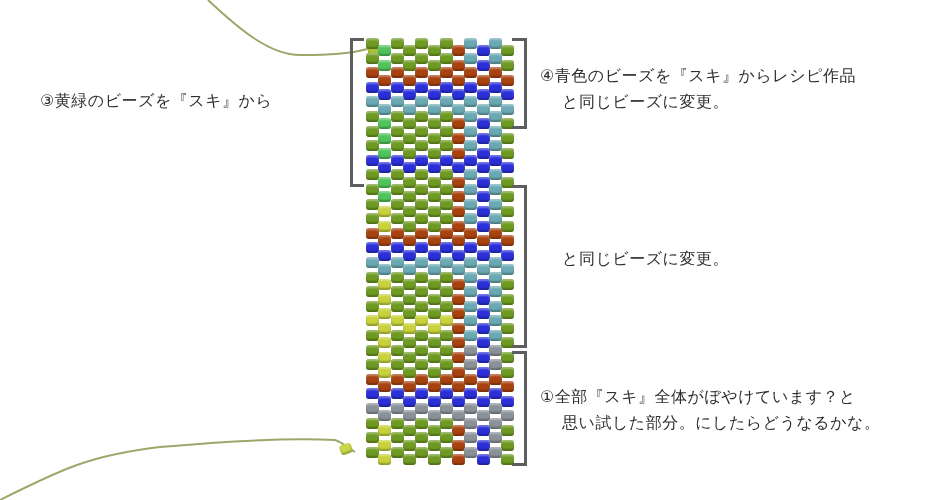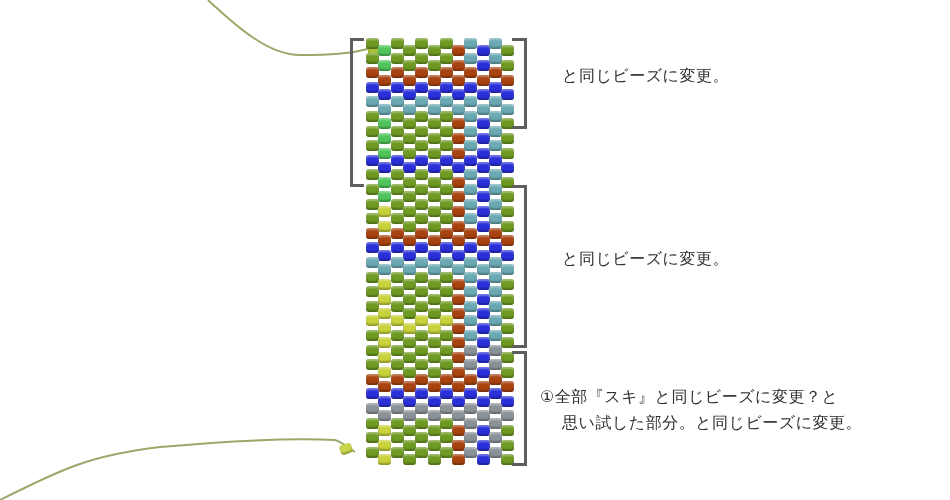--- a/index.html
+++ b/index.html
@@ -401,26 +401,28 @@
   </div>
 
 <div id="brackets">
     <div class="bracket left" style="left: 350px; top: 38px; width: 14px; height: 149px;"></div>
     <div class="bracket right" style="left: 512px; top: 38px; width: 15px; height: 91px;"></div>
     <div class="bracket right" style="left: 512px; top: 185px; width: 15px; height: 163px;"></div>
     <div class="bracket right" style="left: 512px; top: 351px; width: 15px; height: 115px;"></div>
   </div>
 
 <div class="note" style="left:40px; top:88px;">
+  <span class="line1">③黄緑のビーズを『スキ』から</span>
 </div>
 
 <div class="note" style="left:540px; top:63px;">
+  <span class="line1">④青色のビーズを『スキ』からレシピ作品</span>
   <span class="line2">と同じビーズに変更。</span>
 </div>
 
 <div class="note" style="left:540px; top:246px;">
   <span class="line2">と同じビーズに変更。</span>
 </div>
 
 <div class="note" style="left:540px; top:384px;">
-  <span class="line1">①全部『スキ』と同じビーズに変更？と</span>
-  <span class="line2">思い試した部分。と同じビーズに変更。</span>
+  <span class="line1">①全部『スキ』全体がぼやけています？と</span>
+  <span class="line2">思い試した部分。にしたらどうなるかな。</span>
 </div>
 
 </body></html>

